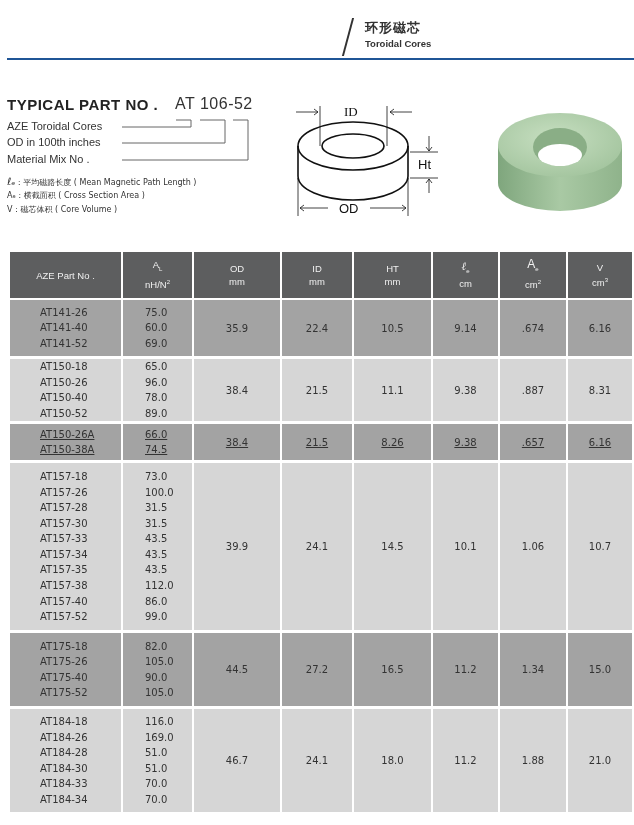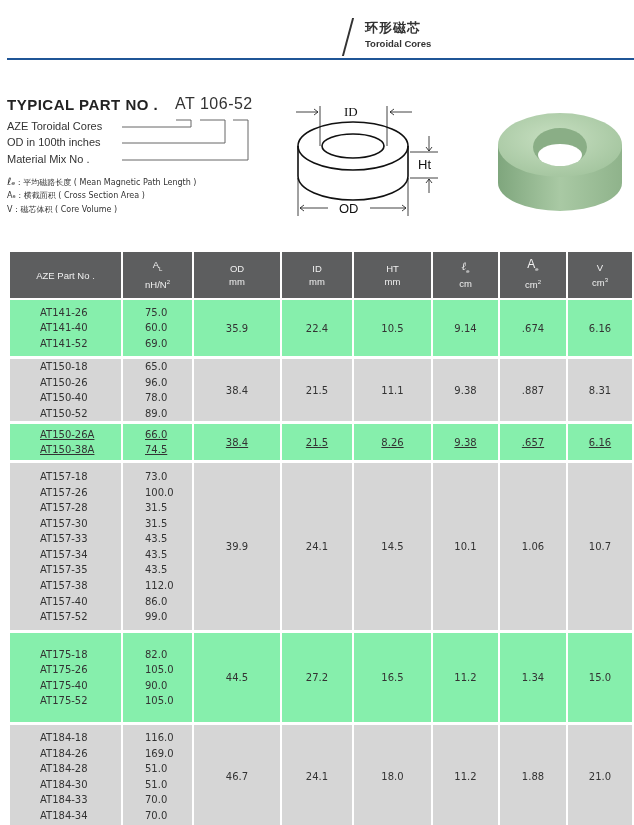--- a/index.html
+++ b/index.html
@@ -25,21 +25,21 @@
   .legend { position: absolute; left: 7px; font-size: 8px; color: #333; white-space: nowrap; }
 
   
   .draw { position: absolute; left: 290px; top: 94px; width: 150px; height: 125px; }
   .photo { position: absolute; left: 490px; top: 103px; width: 140px; height: 110px; }
 
   
   .tbl { position: absolute; left: 8px; top: 252px; border-collapse: separate; border-spacing: 2px 0; width: 625px; table-layout: fixed; }
   .tbl th { background: #5d5e5f; color: #f0f0f0; font-weight: normal; font-size: 9.5px; height: 46px; text-align: center; vertical-align: middle; font-family: "Liberation Sans", sans-serif; line-height: 13px; padding: 0; border-bottom: 2px solid #fff; }
   .tbl td { font-size: 10px; color: #333; text-align: center; vertical-align: middle; padding: 0; border-bottom: 3px solid #fff; font-family: "DejaVu Sans", sans-serif; }
-  .tbl tr.blue td { background: #86efac; }
+  .tbl tr.blue td { background: #a3a3a3; }
   .tbl tr.gray td { background: #d6d6d6; }
   .tbl td.parts, .tbl td.al { text-align: left; padding-left: 30px; line-height: 15.6px; }
   .tbl td.al { padding-left: 22px; }
   .line { display: block; white-space: nowrap; }
   sup { font-size: 6px; }
   sub { font-size: 6px; }
 </style>
 </head>
 <body>
 
@@ -237,21 +237,21 @@
           <span class="line">86.0</span>
           <span class="line">99.0</span>
         </td>
         <td>39.9</td>
         <td>24.1</td>
         <td>14.5</td>
         <td>10.1</td>
         <td>1.06</td>
         <td>10.7</td>
       </tr>
-      <tr class="blue" style="height: 92px;">
+      <tr class="blue" style="height: 76px;">
         <td class="parts">
           <span class="line">AT175-18</span>
           <span class="line">AT175-26</span>
           <span class="line">AT175-40</span>
           <span class="line">AT175-52</span>
         </td>
         <td class="al">
           <span class="line">82.0</span>
           <span class="line">105.0</span>
           <span class="line">90.0</span>

